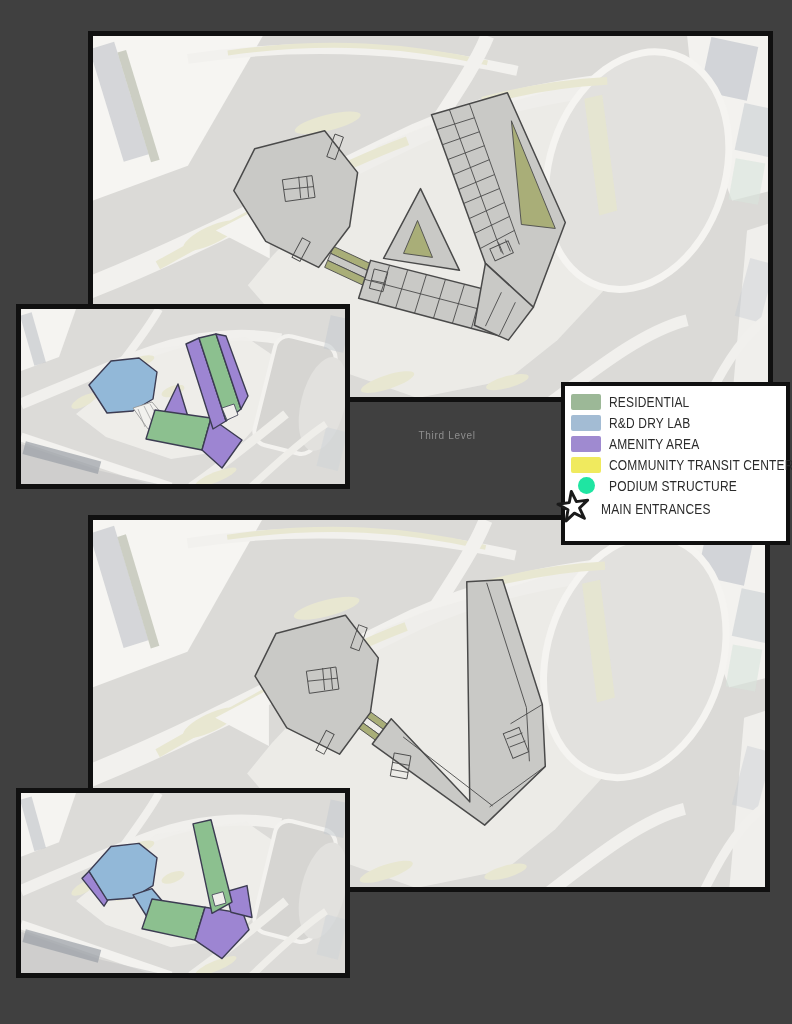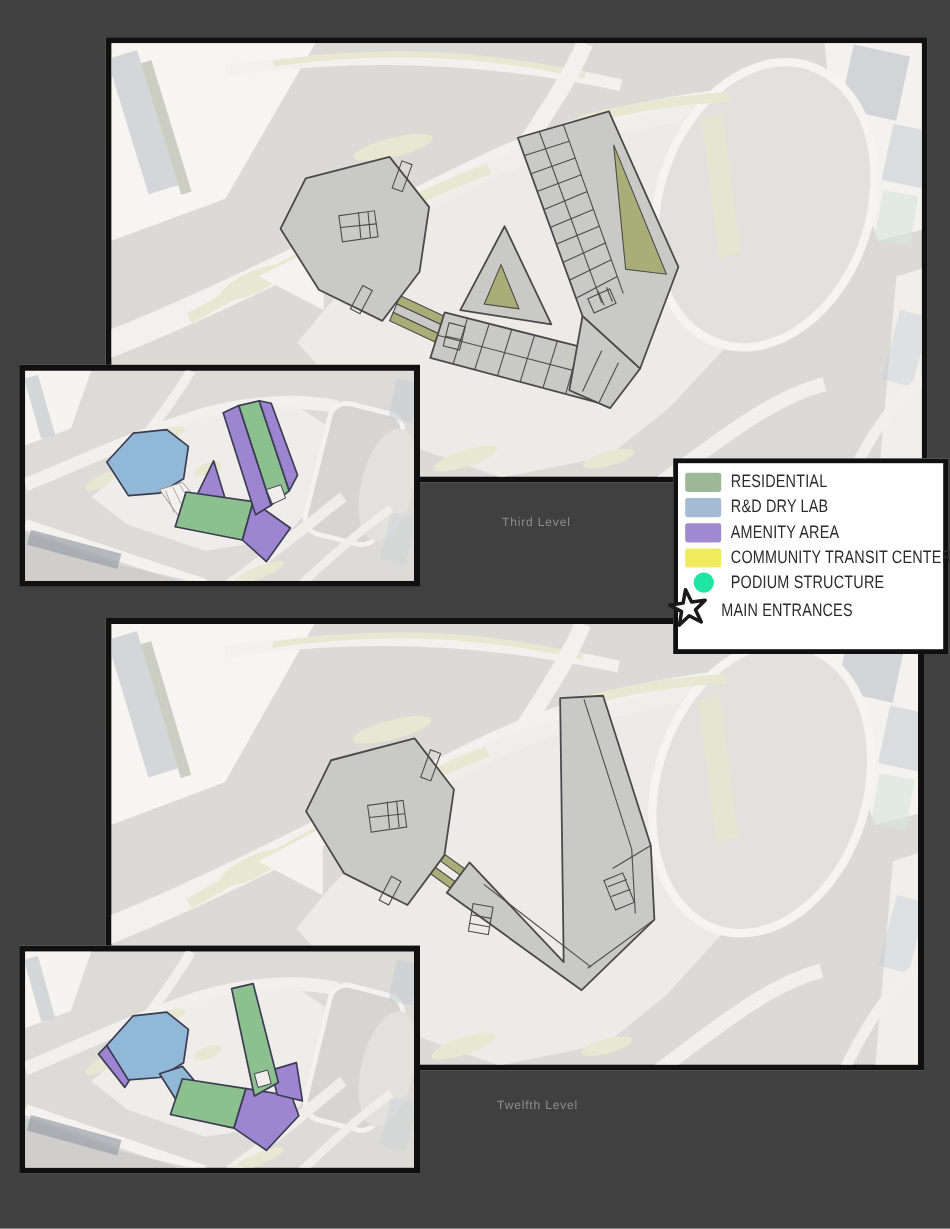--- a/index.html
+++ b/index.html
@@ -268,15 +268,14 @@
         <polygon class="z z-b" points="112,99 131,93 149,114 127,122"></polygon>
         <polygon class="z z-g" points="131,103 184,111 174,143 121,132"></polygon>
         <polygon class="z z-p" points="174,143 184,111 222,117 228,133 201,161"></polygon>
         <polygon class="z z-p" points="205,96 226,90 231,121 210,116"></polygon>
         <polygon class="z z-g" points="172,30 190,26 211,106 191,117"></polygon>
         <polygon class="notch" points="191,99 202,96 205,107 194,110"></polygon>
       </g>
     </svg>
   </div>
 
-  <div class="level-label" id="label-twelfth">Twelfth Level</div>
 
 </div>
 
 </body></html>

